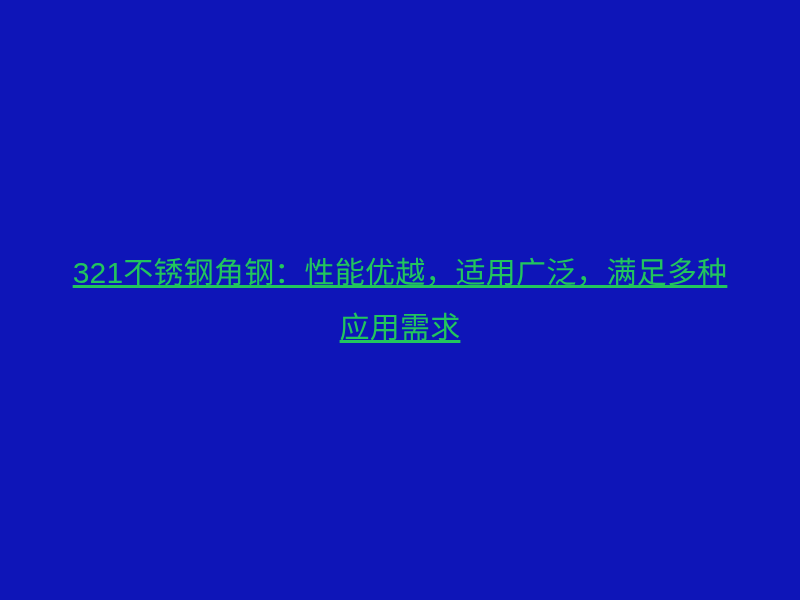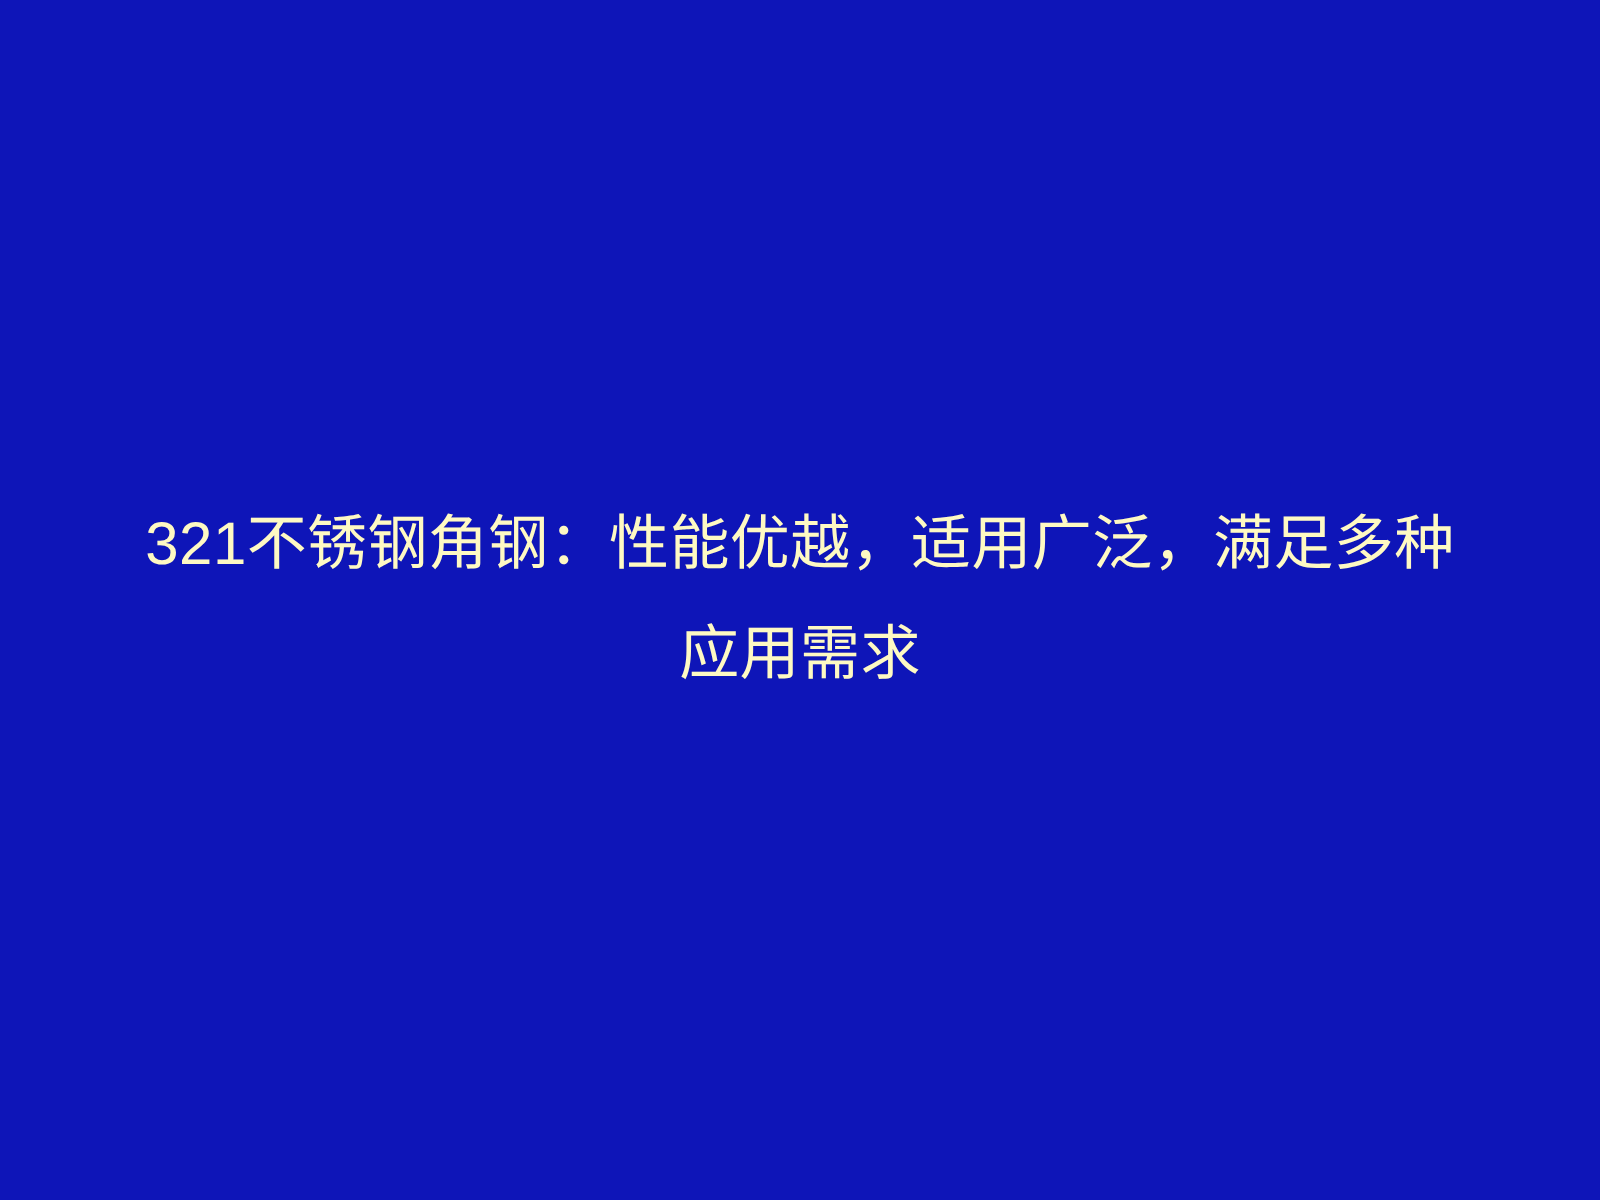--- a/index.html
+++ b/index.html
@@ -39,15 +39,15 @@
     letter-spacing: 0.2px;
     text-align: center;
     word-break: break-word;
   }
 </style>
 </head>
 <body>
 
 <div class="card" style="background-color: rgb(14, 21, 184);">
   <div class="title-block">
-    <h1 class="title-text" style="color: #fef9c3;">321不锈钢角钢：性能优越，适用广泛，满足多种应用需求</h1>
+    <h1 class="title-text" style="color: #22c55e; text-decoration: underline;">321不锈钢角钢：性能优越，适用广泛，满足多种应用需求</h1>
   </div>
 </div>
 
 </body></html>

